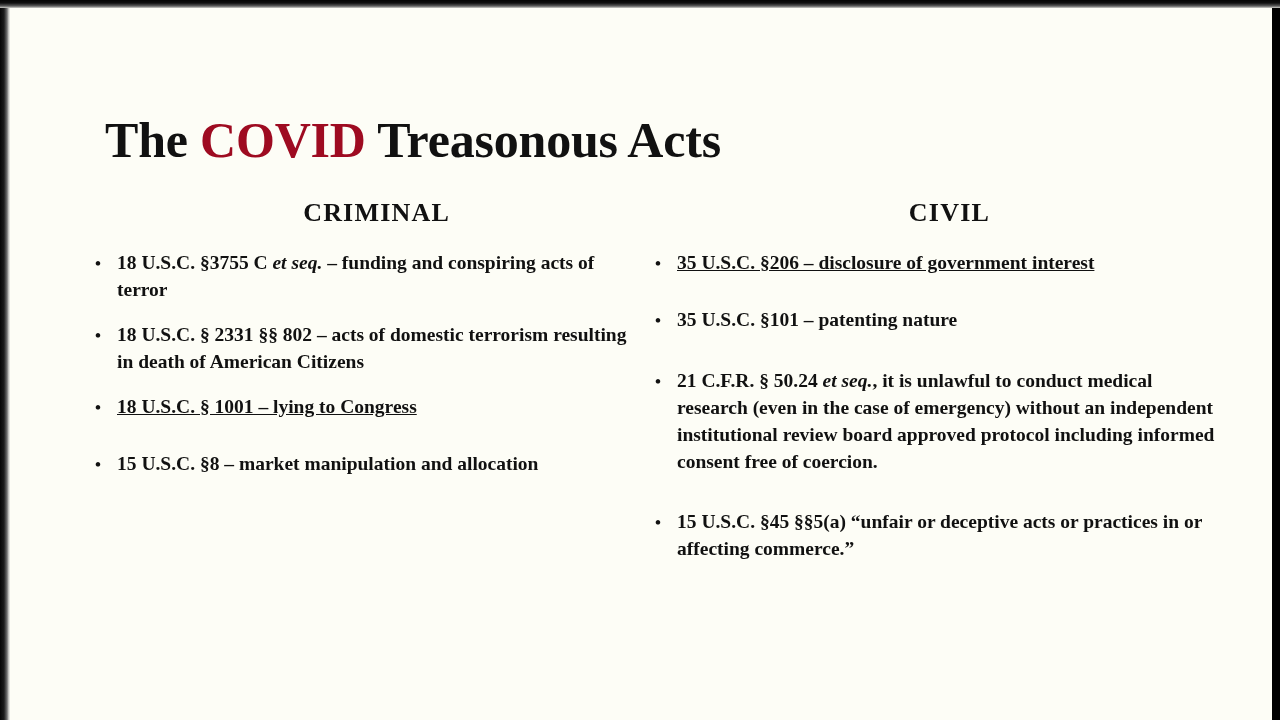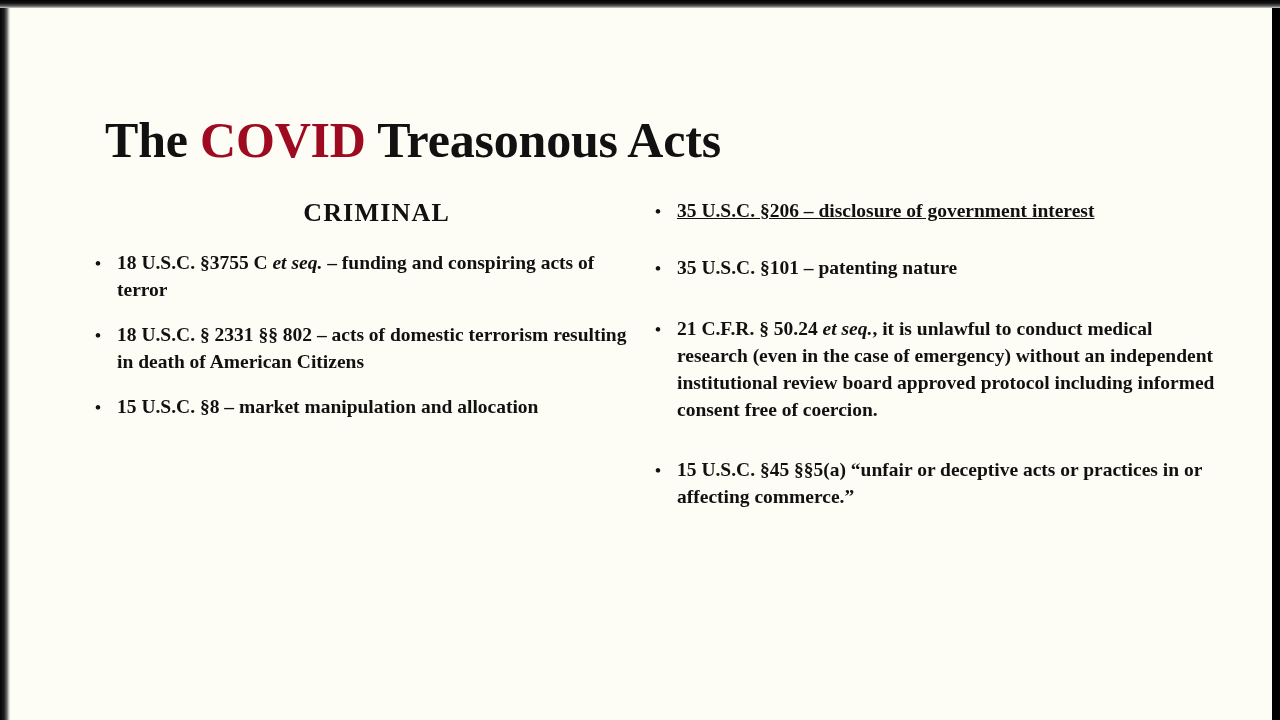--- a/index.html
+++ b/index.html
@@ -132,31 +132,35 @@
       <ul class="bullet-list">
 
         <li class="bullet-item">
           <span class="dot">•</span><span>18 U.S.C. §3755 C </span><em>et seq.</em><span>  – funding and conspiring acts of terror</span>
         </li>
 
         <li class="bullet-item">
           <span class="dot">•</span><span>18 U.S.C. § 2331 §§ 802 – acts of domestic terrorism resulting in death of American Citizens</span>
         </li>
 
+        <li class="bullet-item gap-lg">
+          <span class="dot">•</span><span>18 U.S.C. § 1001 – lying to Congress</span>
+        </li>
 
 
         <li class="bullet-item hang-in">
           <span class="dot">•</span><span>15 U.S.C. §8 – market manipulation and allocation</span>
         </li>
 
 
       </ul>
     </div>
 
     <div class="column" id="column-civil">
+      <div class="column-header">CIVIL</div>
       <ul class="bullet-list">
 
         <li class="bullet-item gap-lg">
           <span class="dot">•</span><span>35 U.S.C. §206 – disclosure of government interest</span>
         </li>
 
         <li class="bullet-item gap-xl">
           <span class="dot">•</span><span>35 U.S.C. §101 – patenting nature</span>
         </li>
 

